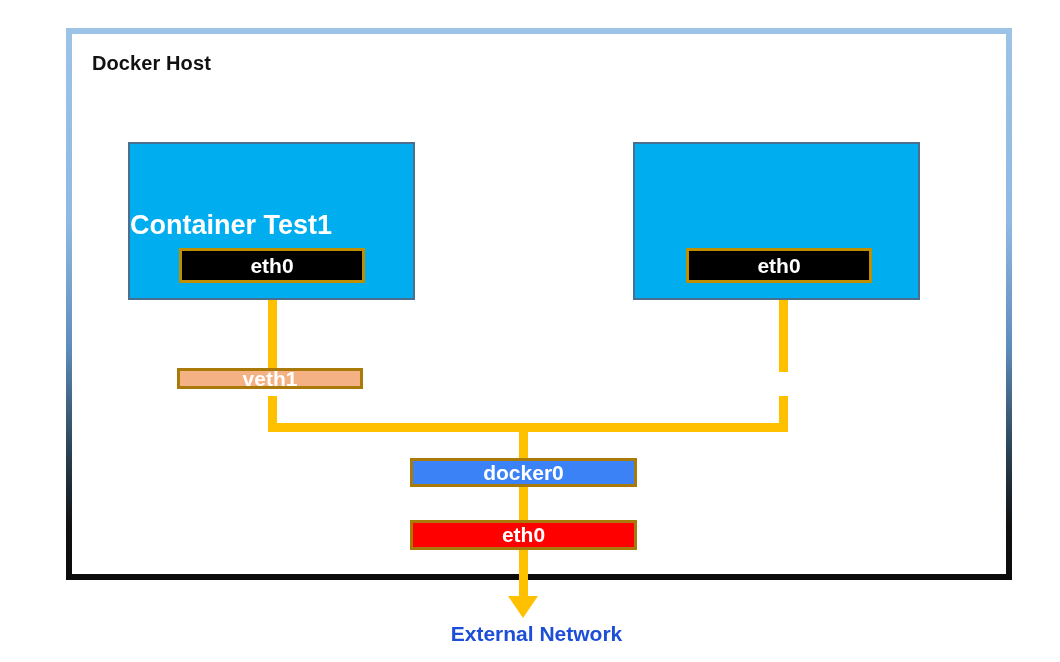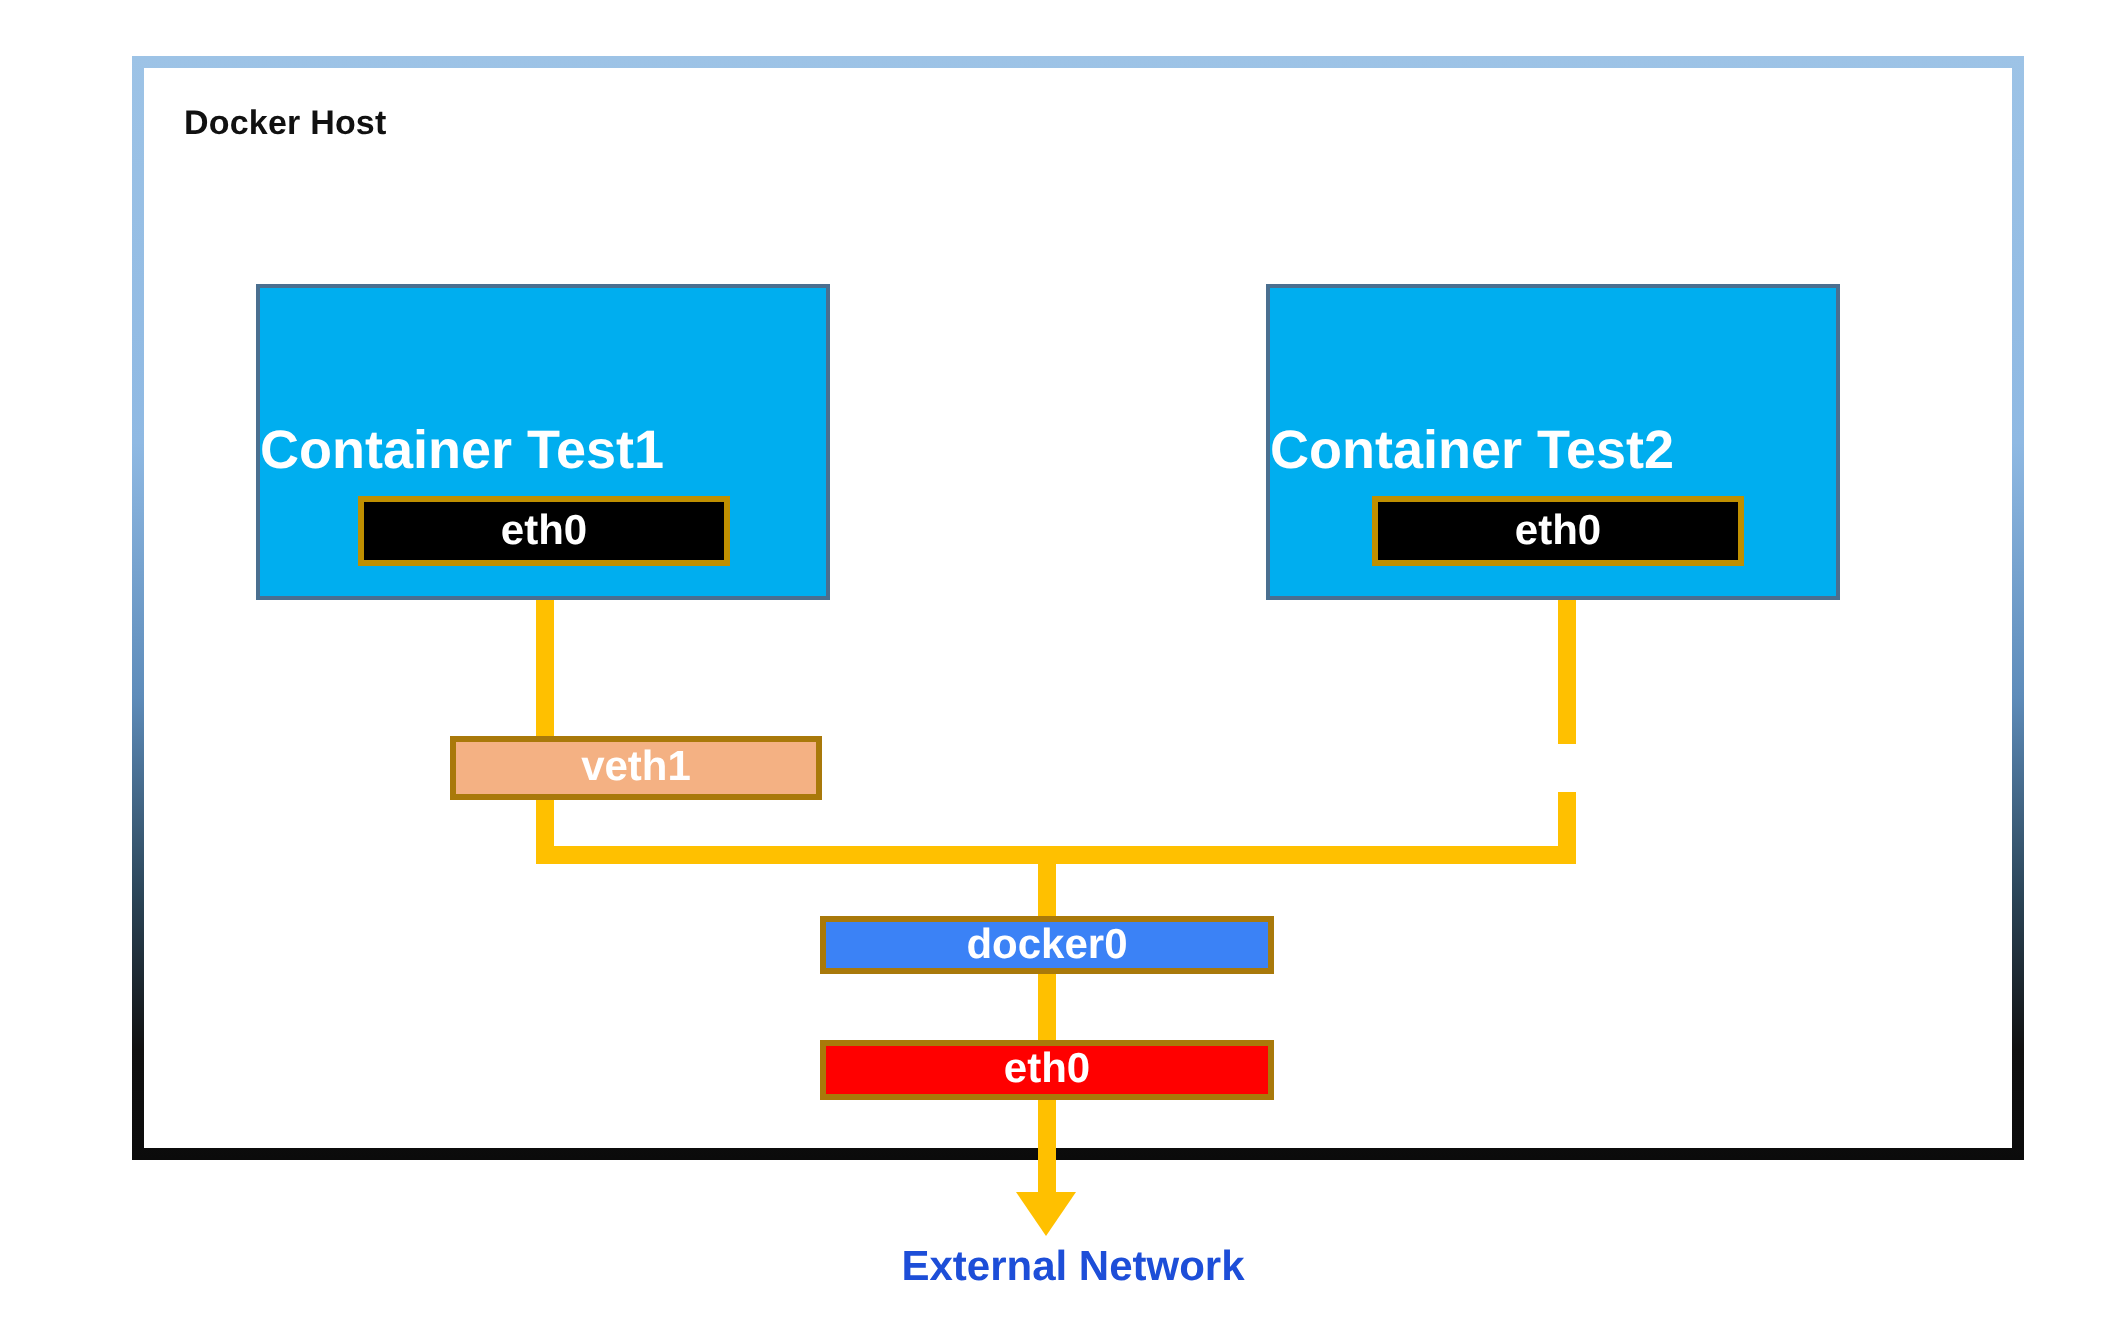--- a/index.html
+++ b/index.html
@@ -32,21 +32,21 @@
     background:
       linear-gradient(#ffffff, #ffffff) padding-box,
       linear-gradient(to bottom, #9DC3E6 0%, #8FB9E3 35%, #5E8CBA 58%, #2B4558 76%, #111111 90%, #0B0B0B 100%) border-box;
     border: 6px solid transparent;
   }
 
   .host-title {
     position: absolute;
     left: 92px;
     top: 52px;
-    font-size: 17px;
+    font-size: 20px;
     font-weight: 600;
     color: #111111;
     letter-spacing: 0.1px;
     white-space: nowrap;
   }
 
   
   .box {
     position: absolute;
     box-sizing: border-box;
@@ -161,25 +161,24 @@
   <div class="wire wire-v" style="left:519px; top:545px; height:54px;"></div>
 
   <div class="arrow-head" style="left:508px; top:596px;"></div>
 
   <div class="box container-box" style="left:128px; top:142px; width:287px; height:158px;">
     <span class="container-label">Container Test1</span>
     <span class="eth-inner" style="left:49px; top:104px; width:186px; height:35px;">eth0</span>
   </div>
 
   <div class="box container-box" style="left:633px; top:142px; width:287px; height:158px;">
-    <span class="container-label">Container Test2</span>
     <span class="eth-inner" style="left:51px; top:104px; width:186px; height:35px;">eth0</span>
   </div>
 
-  <div class="box veth-box" style="left:177px; top:368px; width:186px; height:32px;margin-left:48px;">veth1</div>
+  <div class="box veth-box" style="left:177px; top:368px; width:186px; height:21px;">veth1</div>
 
 
   <div class="box docker0-box" style="left:410px; top:458px; width:227px; height:29px;">docker0</div>
 
   <div class="box host-eth-box" style="left:410px; top:520px; width:227px; height:30px;">eth0</div>
 
   <div class="ext-label" style="top:622px;">External Network</div>
 
 </div>
 

